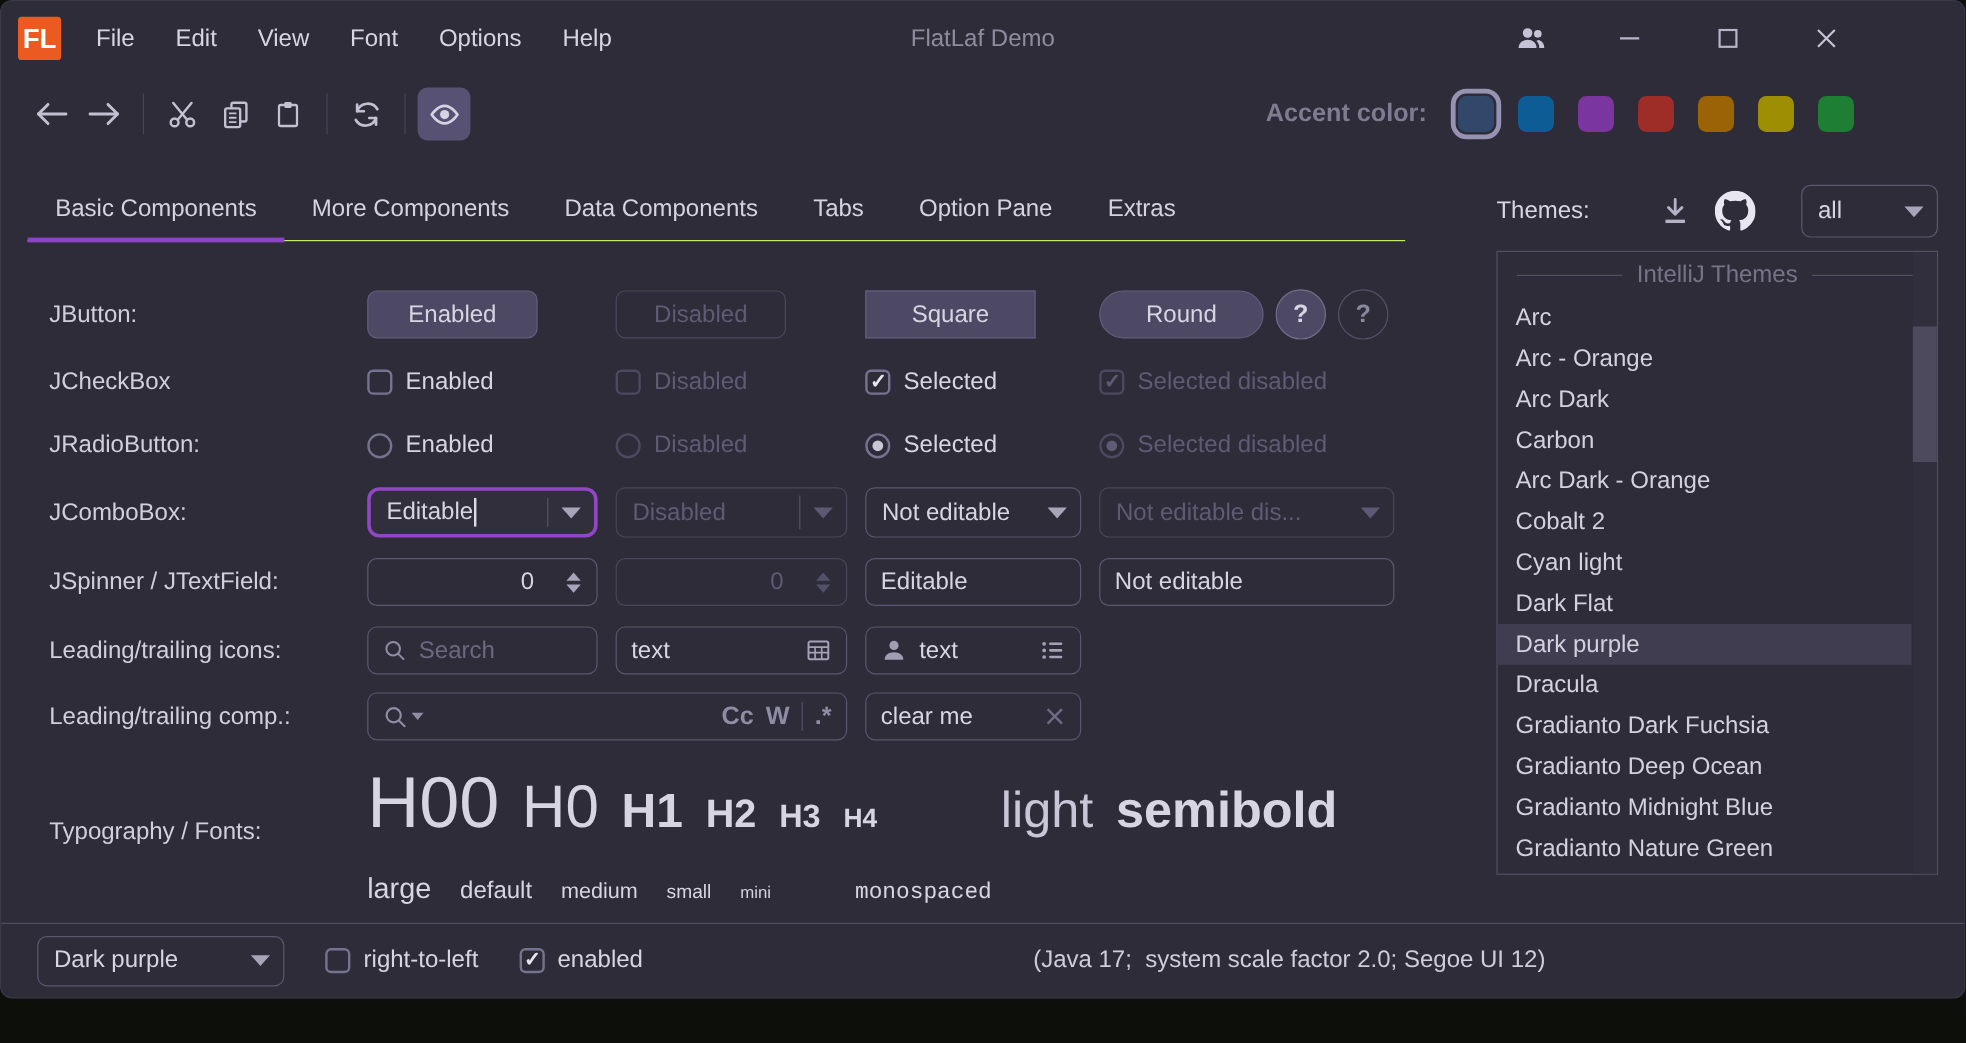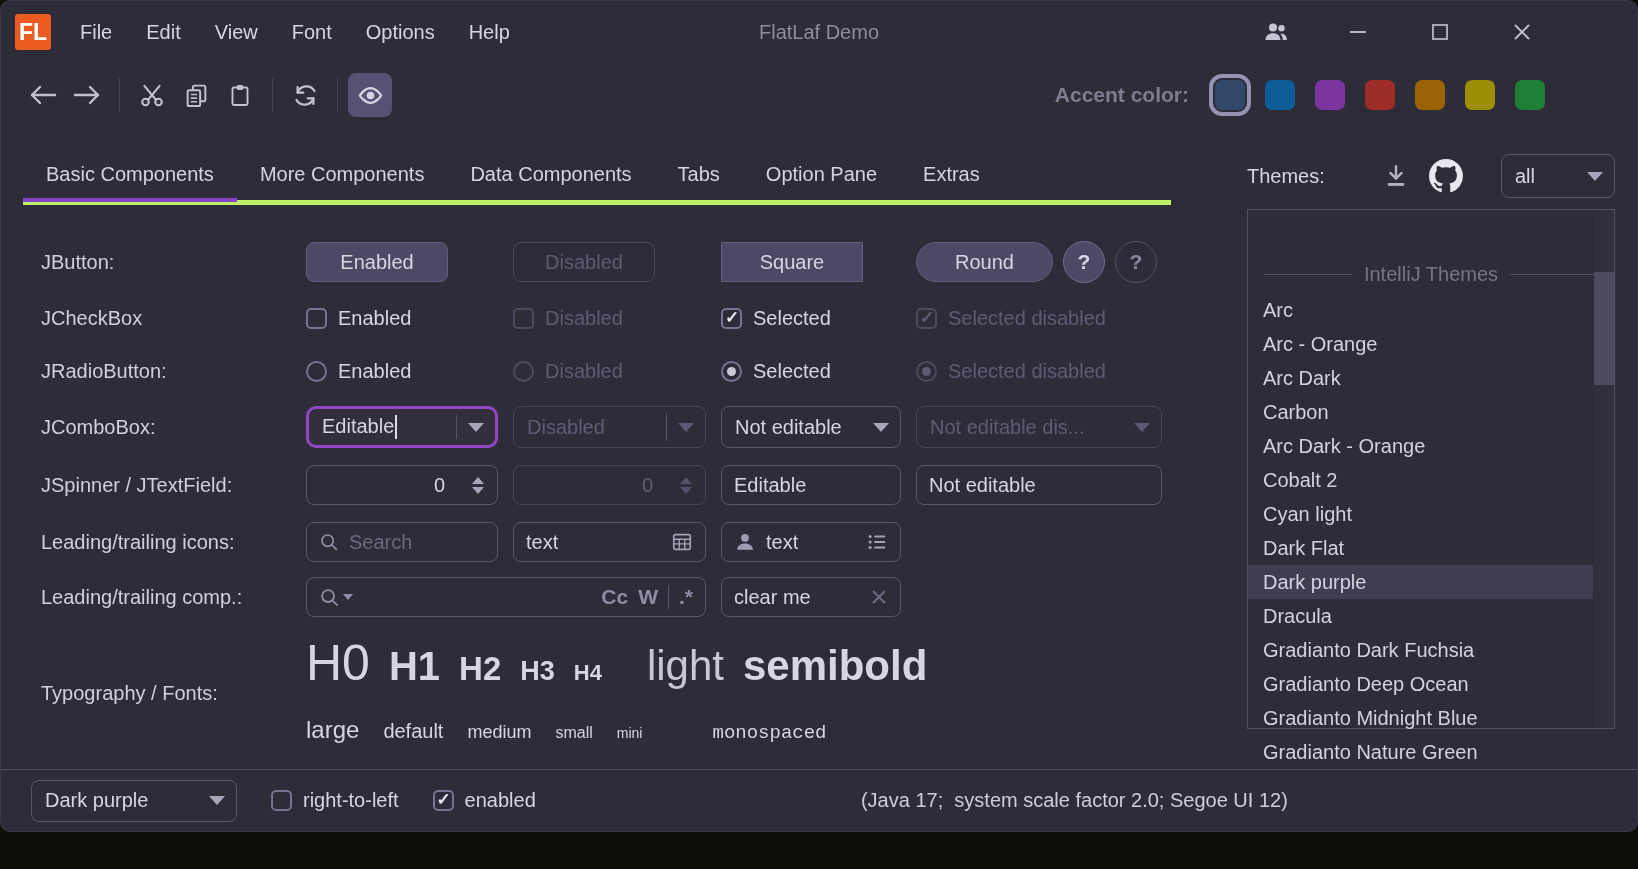--- a/index.html
+++ b/index.html
@@ -23,37 +23,37 @@
   .tool-btn { width:44px; height:44px; display:flex; align-items:center; justify-content:center; border-radius:8px; }
   .tool-btn.toggled { background:#575273; }
   .tb-sep { width:1px; height:34px; background:#47445a; margin:0 10px; }
   .accent { margin-left:auto; display:flex; align-items:center; gap:20px; }
   .accent-label { color:#7f7c92; font-size:21px; margin-right:6px;font-weight:bold; }
   .swatch { width:30px; height:30px; border-radius:7px; }
   .swatch.selected { outline:4px solid #9592b2; outline-offset:2px; }
   .sw0{background:#31486b} .sw1{background:#0e5c95} .sw2{background:#7b359f} .sw3{background:#9e2d28}
   .sw4{background:#9b6305} .sw5{background:#9e8e03} .sw6{background:#1e7e33}
   
-  .tabstrip { position:absolute; top:146px; left:22px; width:1148px; display:flex; border-bottom:5px solid #bef264; }
+  .tabstrip { position:absolute; top:146px; left:22px; width:1148px; display:flex; border-bottom:1px solid #bef264; }
   .tab { position:relative; padding:16px 23px 14px; font-size:20px; color:#d6d3e1; }
   .tab.active::after { content:""; position:absolute; left:0; right:0; bottom:-2px; height:4px; background:#8b44c8; }
   
   .themes-head { position:absolute; top:152px; left:1246px; width:368px; height:46px; display:flex; align-items:center; }
   .themes-label { font-size:20px; color:#d8d5e3; margin-right:auto; }
   .icon-btn { display:flex; align-items:center; justify-content:center; }
   .dl-btn { margin-right:20px; }
   .gh-btn { margin-right:38px; }
   .combo { height:42px; border:1px solid #5b5770; border-radius:8px; display:flex; align-items:center; font-size:20px; color:#d8d5e3; background:transparent; }
   .combo .val { padding-left:13px; flex:1; white-space:nowrap; overflow:hidden; }
   .combo .arrow-box { width:38px; align-self:stretch; display:flex; align-items:center; justify-content:center; flex:none; }
   .tri-down { width:0; height:0; border-left:8px solid transparent; border-right:8px solid transparent; border-top:9px solid #a8a5bb; }
   .tri-down.dim { border-top-color:#5d5975; }
   .all-combo { width:114px; height:44px; }
   .themes-list { position:absolute; top:208px; left:1246px; width:368px; height:520px; border:1px solid #524f66; }
-  .group-title { display:flex; align-items:center; gap:12px; height:38px; padding:0 16px; color:#777488; font-size:20px;margin-top:45px; }
+  .group-title { display:flex; align-items:center; gap:12px; height:38px; padding:0 16px; color:#777488; font-size:20px; }
   .group-title::before, .group-title::after { content:""; flex:1; height:1px; background:#524f66; }
   .theme-item { height:34px; line-height:34px; padding-left:15px; font-size:20px; color:#d4d1df; margin-right:21px; white-space:nowrap; }
   .theme-item.selected { background:#403d51; }
   .scroll-track { position:absolute; top:0; bottom:0; right:0; width:20px; background:#312f3d; }
   .scroll-thumb { position:absolute; top:62px; right:0; width:20px; height:113px; background:#4c4a5c; }
   
   .content { position:absolute; top:240px; left:40px; width:1152px; }
   .row { display:grid; grid-template-columns:250px 192px 193px 180px 246px; column-gap:15px; align-items:center; margin-bottom:17px; }
   .row-label { font-size:20px; color:#d2cfdd; white-space:nowrap; }
   .cell-flex { display:flex; align-items:center; gap:10px; }
@@ -97,21 +97,21 @@
   .tf-input { flex:1; min-width:0; background:transparent; border:none; outline:none; color:#d8d5e3; font-size:20px; font-family:"Liberation Sans",sans-serif; }
   .tf-input::placeholder { color:#6c6880; }
   .wide { grid-column:2 / span 2; }
   .flag { color:#8f8ca6; font-weight:bold; font-size:21px; }
   .vline { width:1px; height:24px; background:#55526a; }
   
   .typo { grid-column:2 / span 4; }
   .typo-line1 { display:flex; align-items:baseline; gap:19px; color:#d8d5e3; }
   .t-h00{font-size:60px} .t-h0{font-size:50px} .t-h1{font-size:40px;font-weight:bold} .t-h2{font-size:33px;font-weight:bold}
   .t-h3{font-size:27px;font-weight:bold} .t-h4{font-size:22px;font-weight:bold}
-  .t-light{font-size:42px;font-weight:200;margin-left:26px;color:#c9c6d8} .t-semibold{font-size:42px;font-weight:bold}
+  .t-light{font-size:42px;font-weight:200;margin-left:84px;color:#c9c6d8} .t-semibold{font-size:42px;font-weight:bold}
   .typo-line2 { display:flex; align-items:baseline; gap:24px; margin-top:24px; color:#d8d5e3; }
   .t-large{font-size:24px} .t-default{font-size:20px} .t-medium{font-size:18px} .t-small{font-size:16px} .t-mini{font-size:14px}
   .t-mono{font-size:19px; font-family:"Liberation Mono",monospace; margin-left:46px;}
   
   .statusbar { position:absolute; left:0; right:0; bottom:0; height:62px; border-top:1px solid #504d62;
                display:flex; align-items:center; padding:0 24px 0 30px; }
   .lnf-combo { width:206px; height:42px; flex:none; }
   .sb-opt { margin-left:34px; }
   .status-info { margin:0 auto; color:#cfccdb; font-size:20px; white-space:pre; }
   .close-btn { width:146px; height:42px; background:#7f3ead; border:1px solid #8f51bd; border-radius:8px;
@@ -444,20 +444,21 @@
           <line x1="3" y1="3" x2="15" y2="15"></line>
             <line x1="15" y1="3" x2="3" y2="15"></line>
         </svg>
       </div>
     </div>
 
     <div class="row" style="align-items:start">
       <div class="row-label" style="margin-top:48px">Typography / Fonts:</div>
       <div class="typo">
         <div class="typo-line1">
+          <span class="t-h00">H00</span>
           <span class="t-h0">H0</span>
           <span class="t-h1">H1</span>
           <span class="t-h2">H2</span>
           <span class="t-h3">H3</span>
           <span class="t-h4">H4</span>
           <span class="t-light">light</span>
           <span class="t-semibold">semibold</span>
         </div>
         <div class="typo-line2">
           <span class="t-large">large</span>

